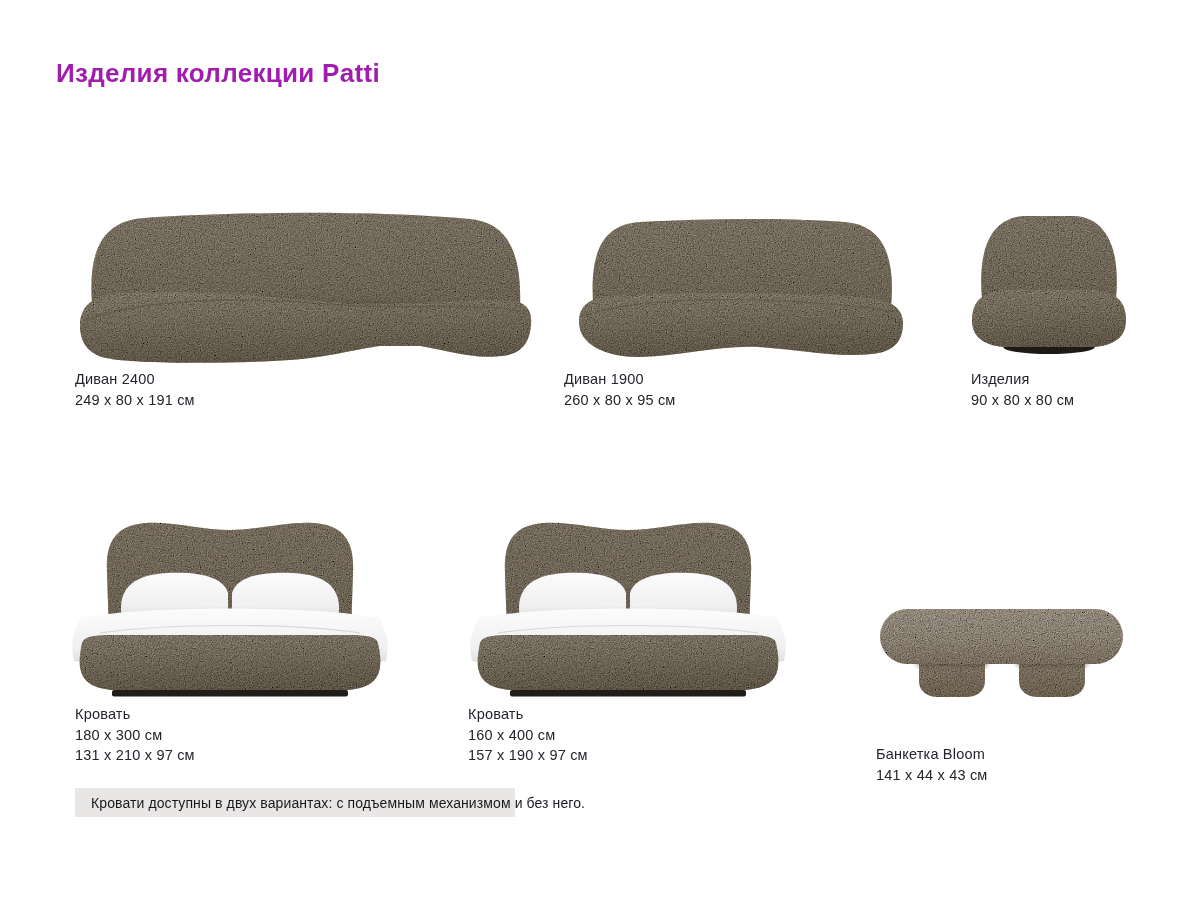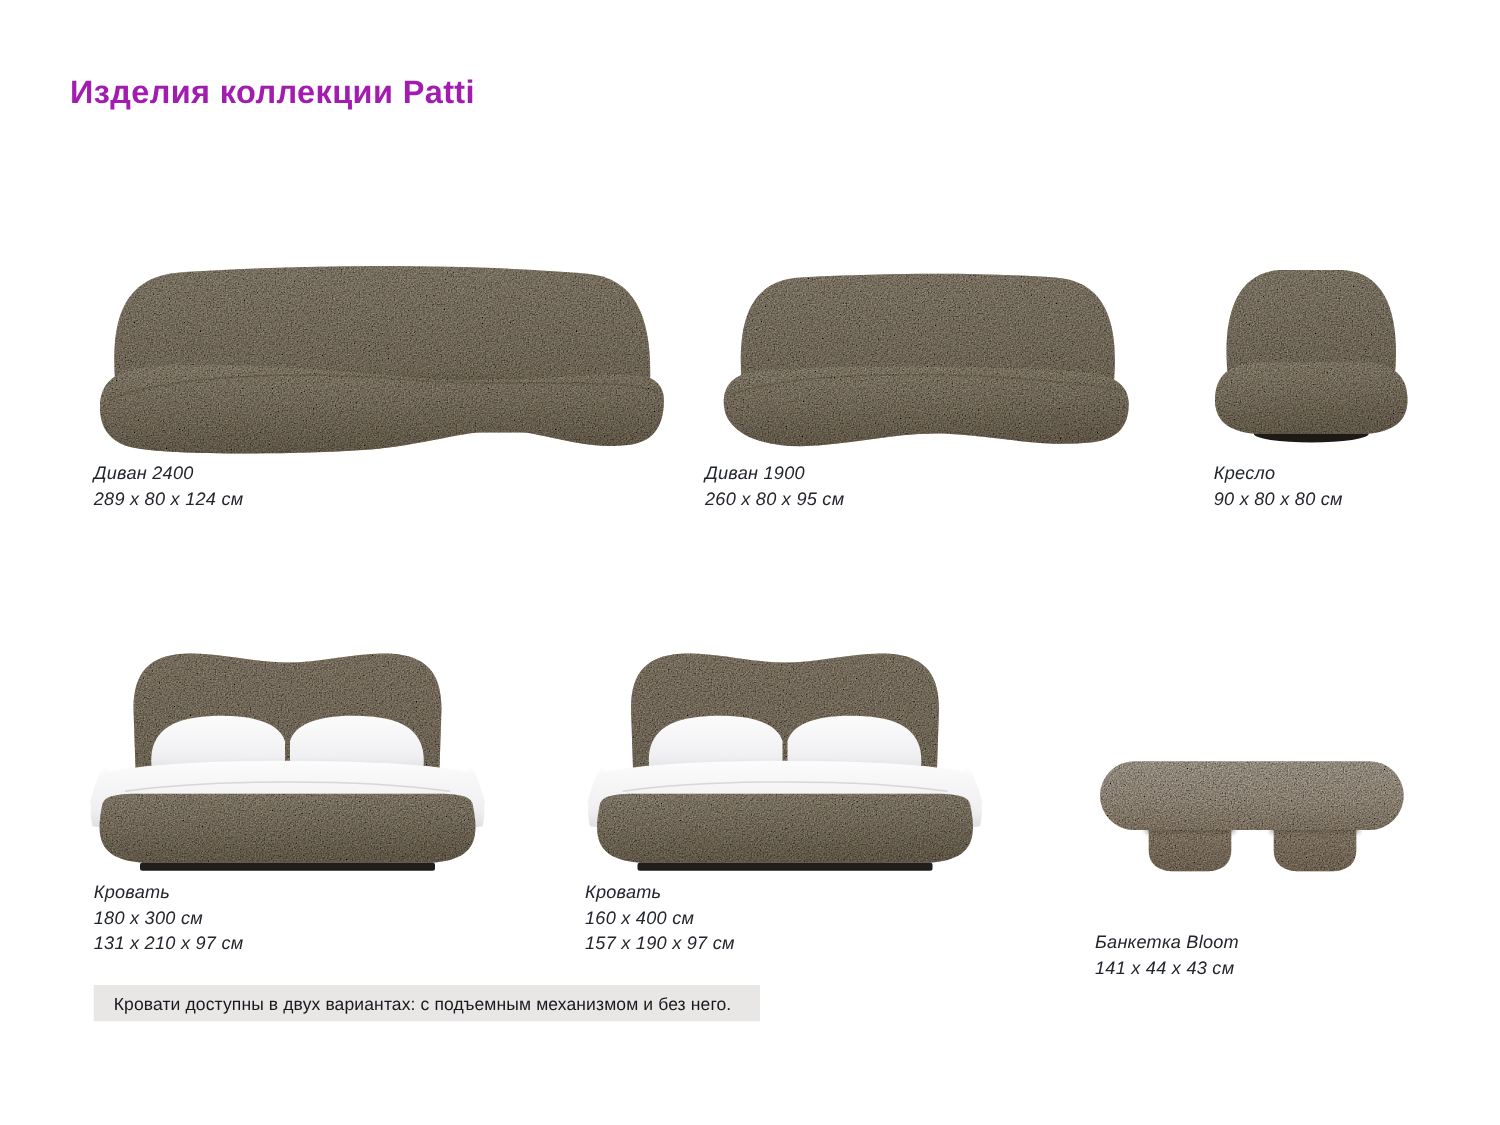--- a/index.html
+++ b/index.html
@@ -14,33 +14,33 @@
     font-size:26px; font-weight:600; letter-spacing:.3px; color:#a21caf;margin-top:12px;
   }
   .product-card { position:absolute; }
   .illus { position:absolute; display:block; }
   .illus-sofa2400 { left:78px;  top:206px; }
   .illus-sofa1900 { left:576px; top:212px; }
   .illus-chair    { left:970px; top:208px; }
   .illus-bed1     { left:70px;  top:513px; }
   .illus-bed2     { left:463px; top:513px; }
   .illus-bench    { left:879px; top:604px; }
-  .label { position:absolute;font-style:italic; }
+  .label { position:absolute; }
   .label-1 { left:75px;  top:369px; }
   .label-2 { left:564px; top:369px; }
   .label-3 { left:971px; top:369px; }
   .label-4 { left:75px;  top:704px; }
   .label-5 { left:468px; top:704px; }
   .label-6 { left:876px; top:744px; }
   .p-name, .p-dim {
     font-size:14.5px; line-height:20.5px; font-weight:500;
     color:#23252c; letter-spacing:.2px; white-space:nowrap;
   }
   .note-bar {
-    position:absolute; left:75px; top:788px; width:533px; height:29px;
+    position:absolute; left:75px; top:788px; width:440px; height:29px;
     background:#e8e7e5; display:flex; align-items:center; padding:0 16px;
   }
   .note-text { font-size:14px; font-weight:500; color:#17191e; letter-spacing:.1px; white-space:nowrap; }
   .defs-holder { position:absolute; width:0; height:0; overflow:hidden; }
 </style>
 </head>
 <body>
 
 <svg class="defs-holder" aria-hidden="true">
   <defs>
@@ -96,21 +96,21 @@
   <svg class="illus illus-sofa2400" width="455" height="158" viewBox="0 0 455 158">
     <g filter="url(#grain)">
       <path fill="url(#gFabBack)" d="M16,118 C10,68 10,16 66,12 C170,5 300,5 392,13 C436,17 446,58 441,118 L439,140 L20,140 Z"></path>
       <path fill="#665b49" opacity="0.5" filter="url(#soft)" d="M22,104 C130,93 330,96 436,104 L436,128 L22,128 Z"></path>
       <path fill="url(#gFab)" d="M2,120 C2,100 14,89 44,87 C150,82 238,98 298,98 C358,98 418,90 441,96 C451,100 454,108 453,118 C452,136 444,148 424,150 C394,154 360,142 336,139 C300,135 268,150 212,154 C150,158 56,158 28,152 C10,148 2,136 2,120 Z"></path>
       <path fill="none" stroke="#837659" stroke-width="1.4" opacity="0.45" d="M8,114 C56,94 160,90 250,98 C330,105 414,94 449,108"></path>
     </g>
   </svg>
   <div class="label label-1">
     <div class="p-name">Диван 2400</div>
-    <div class="p-dim">289 x 80 x 124 см</div>
+    <div class="p-dim">249 x 80 x 191 см</div>
   </div>
 </div>
 
 <div class="product-card">
   <svg class="illus illus-sofa1900" width="330" height="146" viewBox="0 0 330 146">
     <g filter="url(#grain)">
       <path fill="url(#gFabBack)" d="M18,104 C14,58 16,13 64,10 C140,6 212,6 268,10 C314,13 320,56 314,104 L312,126 L20,126 Z"></path>
       <path fill="#665b49" opacity="0.5" filter="url(#soft)" d="M24,94 C110,86 240,87 310,94 L310,116 L24,116 Z"></path>
       <path fill="url(#gFab)" d="M3,110 C3,94 13,85 38,84 C120,79 240,81 294,86 C316,88 327,97 327,111 C327,129 318,140 296,142 C258,146 220,137 182,135 C144,133 106,144 64,145 C28,145 3,132 3,110 Z"></path>
       <path fill="none" stroke="#837659" stroke-width="1.3" opacity="0.45" d="M8,104 C60,84 200,82 322,100"></path>
@@ -125,21 +125,21 @@
 <div class="product-card">
   <svg class="illus illus-chair" width="158" height="148" viewBox="0 0 158 148">
     <ellipse cx="79" cy="139" rx="46" ry="7" fill="#1d1a16"></ellipse>
     <g filter="url(#grain)">
       <path fill="url(#gFabBack)" d="M13,100 C7,52 15,11 53,8 L105,8 C143,11 151,52 145,100 L143,118 L15,118 Z"></path>
       <path fill="#665b49" opacity="0.5" filter="url(#soft2)" d="M20,92 C60,86 100,86 138,92 L138,112 L20,112 Z"></path>
       <path fill="url(#gFab)" d="M2,112 C2,92 14,83 36,82 L122,82 C144,83 156,92 156,112 C156,128 146,137 124,139 L34,139 C12,137 2,128 2,112 Z"></path>
     </g>
   </svg>
   <div class="label label-3">
-    <div class="p-name">Кресло</div>
+    <div class="p-name">Изделия</div>
     <div class="p-dim">90 x 80 x 80 см</div>
   </div>
 </div>
 
 <div class="product-card">
   <svg class="illus illus-bed1" width="320" height="186" viewBox="0 0 320 186">
     <g filter="url(#grain)">
       <path fill="url(#gHead)" d="M40,150 L37,60 C35,24 50,12 76,10 C102,8 132,17 160,17 C188,17 218,8 244,10 C270,12 285,24 283,60 L280,150 Z"></path>
     </g>
     <path fill="url(#gWhite)" d="M52,106 C47,78 60,62 97,60 C134,58 154,66 158,80 L158,106 Z"></path>

